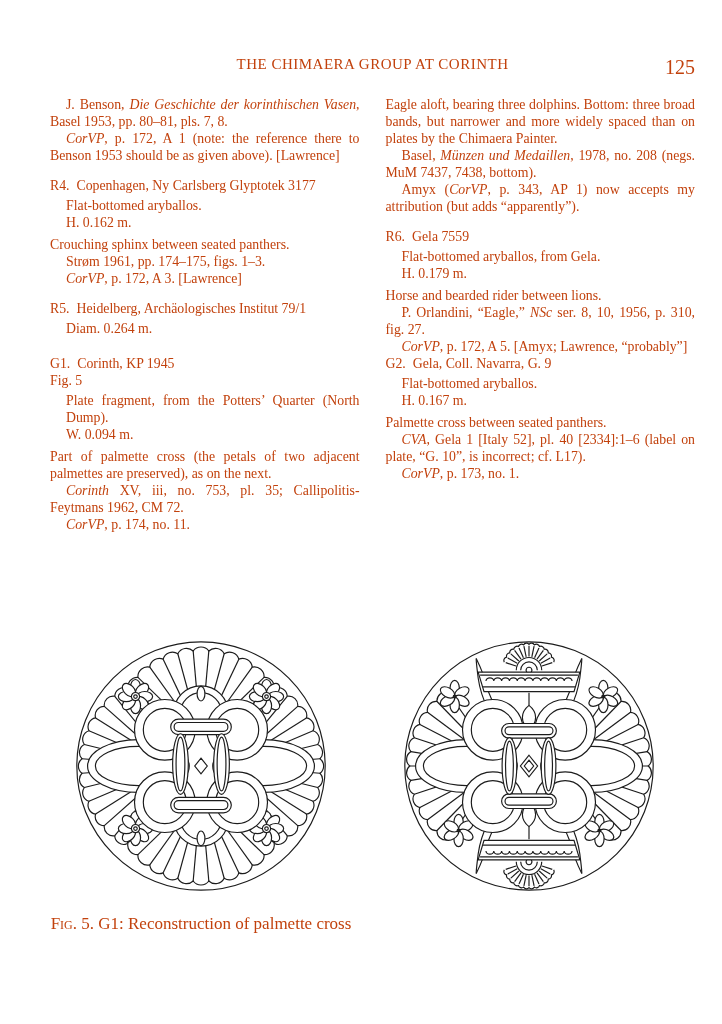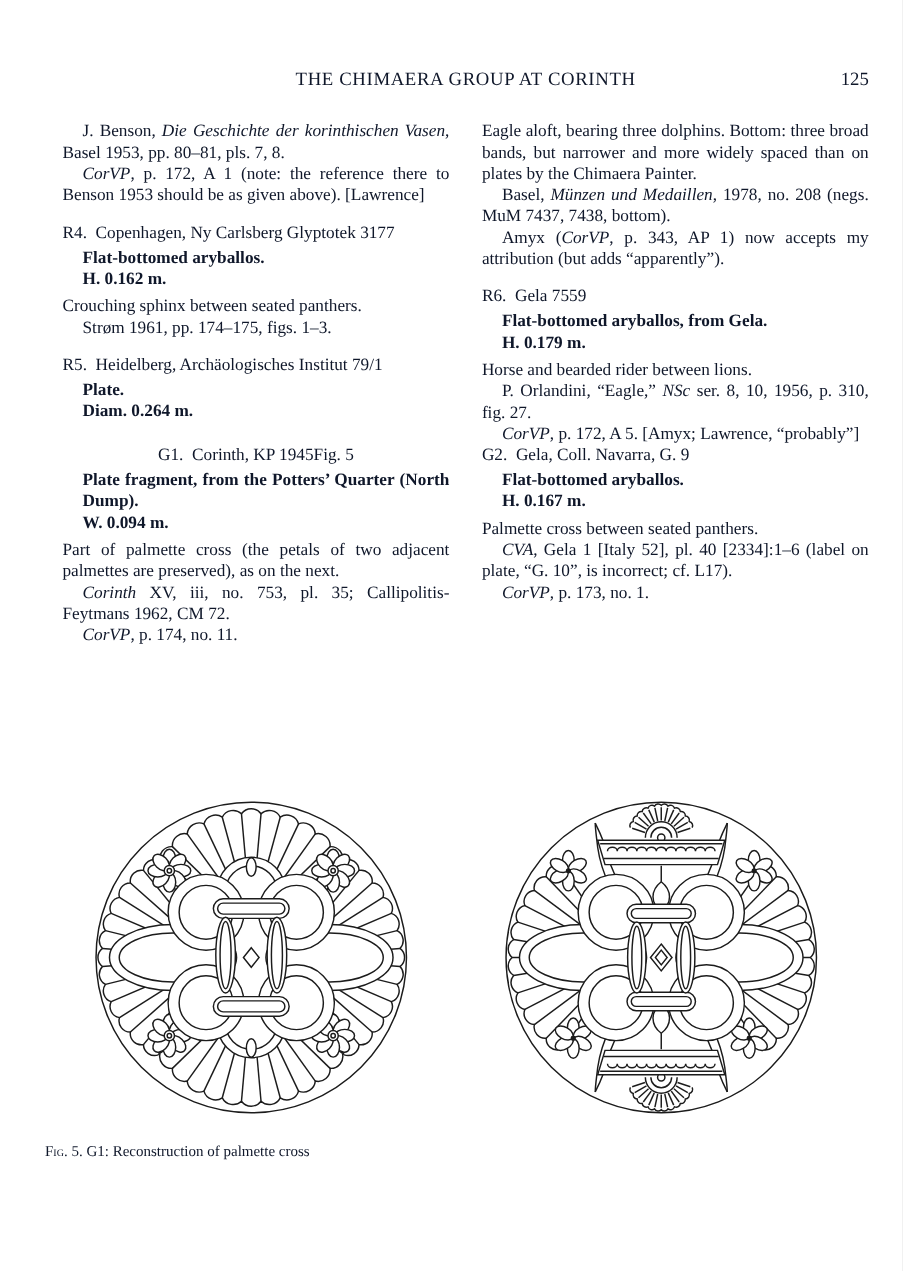--- a/index.html
+++ b/index.html
@@ -1,60 +1,60 @@
 <!DOCTYPE html>
 <html><head>
 <meta charset="utf-8">
 <style>
   html,body{margin:0;padding:0;background:#e8e8e8;}
   .page{position:relative;width:722px;height:1024px;background:#ffffff;overflow:hidden;
-        font-family:"Liberation Serif","DejaVu Serif",serif;color:#0f172a;}
+        font-family:"Liberation Serif","DejaVu Serif",serif;color:#c2410c;}
   .running-head{position:absolute;top:56px;left:50px;right:27px;text-align:center;
         font-size:15px;letter-spacing:.5px;}
-  .page-num{position:absolute;top:56px;right:27px;font-size:15px;}
+  .page-num{position:absolute;top:56px;right:27px;font-size:20px;}
   .text-block{position:absolute;top:96px;left:50px;right:27px;font-size:13.8px;
         line-height:17px;text-align:justify;}
   .cols{display:grid;grid-template-columns:1fr 1fr;column-gap:26px;}
   .para{margin:0;}
   .para.cite{text-indent:16px;}
-  .para.desc{margin-left:16px;font-weight:bold;}
+  .para.desc{margin-left:16px;}
   .para.flush{margin-top:5px;}
   .para.head{margin-top:13px;margin-bottom:3px;}
   .cols > div > .para:first-child{margin-top:0;}
-  .headfig{display:flex;justify-content:center;}
+  .headfig{display:flex;justify-content:flex-end;flex-direction:column;}
   .run-i{font-style:italic;}
   .run-b{font-weight:normal;}
   .run-sc{font-variant:small-caps;}
   .section-heading{text-align:center;font-size:15px;letter-spacing:.4px;margin:20px 0 12px;font-weight:normal;}
   .figure{position:absolute;top:634px;width:330px;}
   #figure-5{left:36px;}
   #figure-6{left:364px;}
   .figure svg{display:block;margin:0 auto;}
-  .figcaption{margin-top:16px;font-size:12px;}
+  .figcaption{margin-top:16px;font-size:17px;text-align:center;}
 </style>
 </head>
 <body>
 
 <div class="page">
 
   <div class="running-head">THE CHIMAERA GROUP AT CORINTH</div>
   <div class="page-num">125</div>
 
   <div class="text-block">
     <div class="cols">
       <div>
           <div class="para cite"><span>J. Benson, </span><span class="run-i">Die Geschichte der korinthischen Vasen</span><span>, Basel 1953, pp. 80–81, pls. 7, 8.</span></div>
           <div class="para cite"><span class="run-i">CorVP</span><span>, p. 172, A 1 (note: the reference there to Benson 1953 should be as given above). [Lawrence]</span></div>
           <div class="para head"><span class="run-b">R4.</span><span> Copenhagen, Ny Carlsberg Glyptotek 3177</span></div>
           <div class="para desc"><span>Flat-bottomed aryballos.</span></div>
           <div class="para desc"><span>H. 0.162 m.</span></div>
           <div class="para flush"><span>Crouching sphinx between seated panthers.</span></div>
           <div class="para cite"><span>Strøm 1961, pp. 174–175, figs. 1–3.</span></div>
+          <div class="para cite"><span class="run-i">CorVP</span><span>, p. 172, A 3. [Lawrence]</span></div>
           <div class="para head"><span class="run-b">R5.</span><span> Heidelberg, Archäologisches Institut 79/1</span></div>
-          <div class="para desc"><span>Plate.</span></div>
           <div class="para desc"><span>Diam. 0.264 m.</span></div>
         </div>
       <div>
           <div class="para flush"><span>Eagle aloft, bearing three dolphins. Bottom: three broad bands, but narrower and more widely spaced than on plates by the Chimaera Painter.</span></div>
           <div class="para cite"><span>Basel, </span><span class="run-i">Münzen und Medaillen</span><span>, 1978, no. 208 (negs. MuM 7437, 7438, bottom).</span></div>
           <div class="para cite"><span>Amyx (</span><span class="run-i">CorVP</span><span>, p. 343, AP 1) now accepts my attribution (but adds “apparently”).</span></div>
           <div class="para head"><span class="run-b">R6.</span><span> Gela 7559</span></div>
           <div class="para desc"><span>Flat-bottomed aryballos, from Gela.</span></div>
           <div class="para desc"><span>H. 0.179 m.</span></div>
           <div class="para flush"><span>Horse and bearded rider between lions.</span></div>

